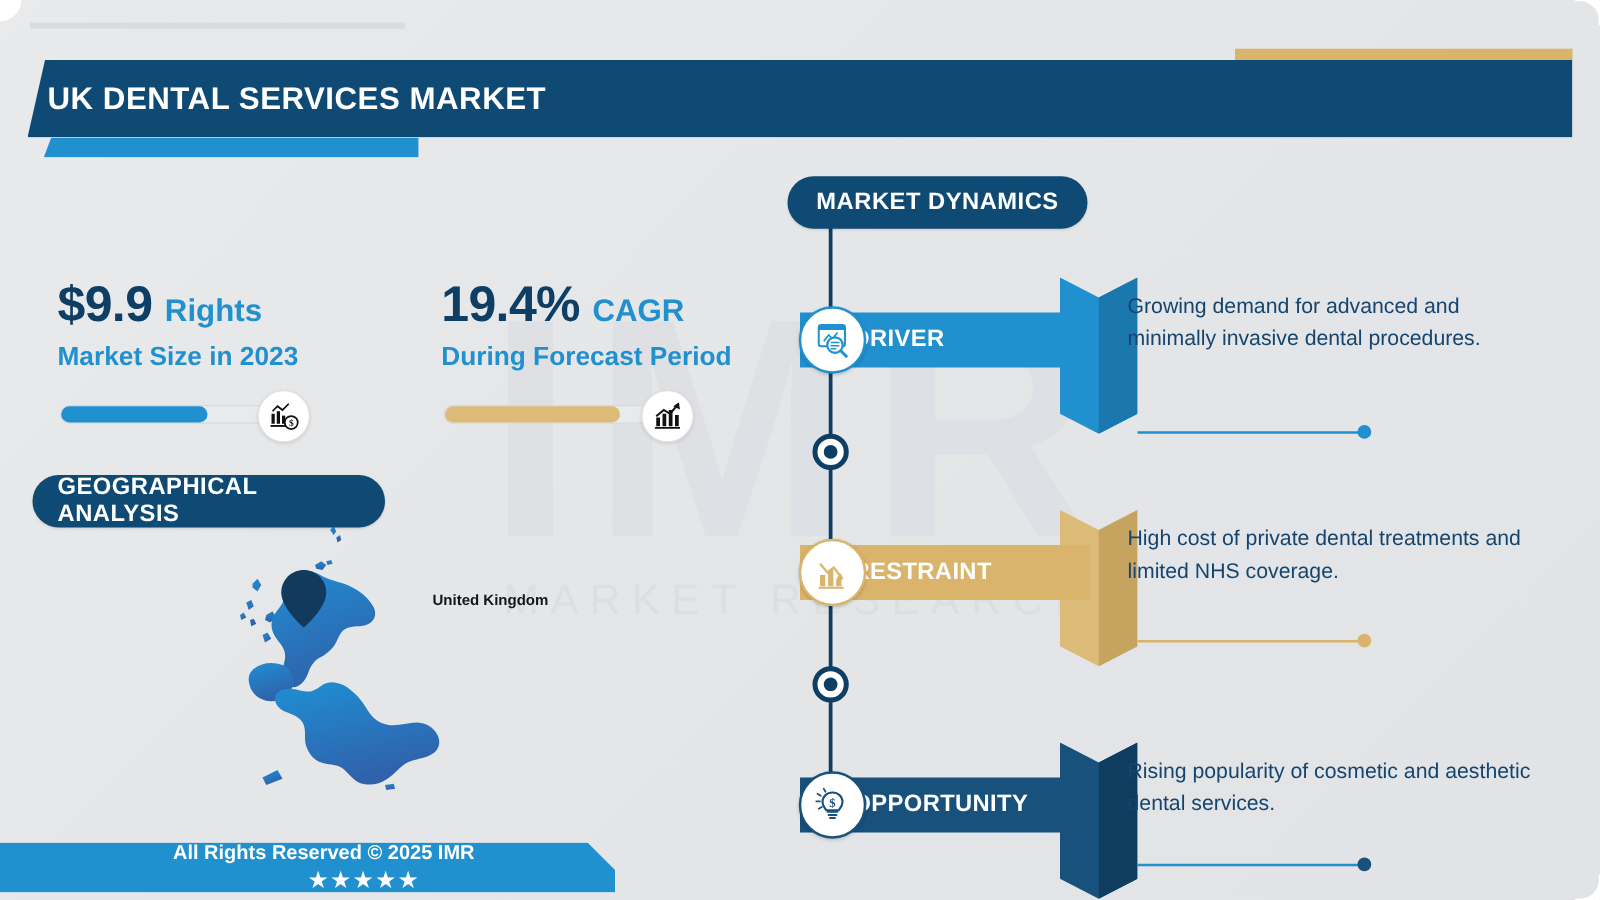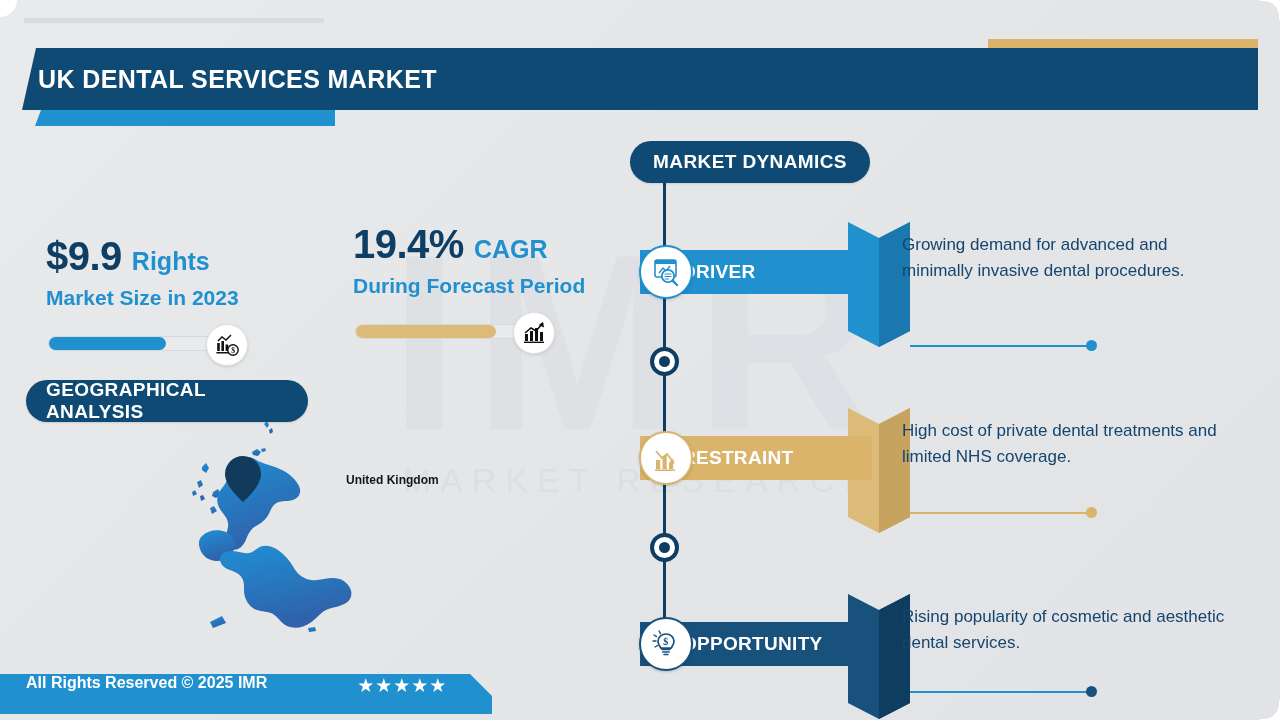--- a/index.html
+++ b/index.html
@@ -83,21 +83,21 @@
     font-size:19px; font-weight:600; letter-spacing:.4px;
     padding:0 20px; height:42px;
     box-shadow:0 1px 2px rgba(0,0,0,.12);
   }
   #pill-insight { left:26px; top:141px; width:200px; }
   #pill-geo     { left:26px; top:380px; width:282px; }
   #pill-dynamics{ left:630px; top:141px; width:240px; }
 
   
   .stat { position:absolute; z-index:15; }
-  #stat-1 { left:46px; top:222px; width:280px;margin-top:12px; }
+  #stat-1 { left:46px; top:222px; width:280px; }
   #stat-2 { left:353px; top:222px; width:290px; }
   .stat-top { display:flex; align-items:baseline; gap:10px; }
   .stat-value { font-size:40px; font-weight:700; color:#0e3e63; letter-spacing:-.5px; }
   .stat-unit  { font-size:25px; font-weight:600; color:#2190cf; }
   .stat-label { margin-top:7px; font-size:21px; font-weight:600; color:#2190cf; }
   .bar-row { margin-top:14px; position:relative; height:40px; }
   .bar-track {
     position:absolute; left:2px; top:12px; width:182px; height:15px;
     background:#e8eaec; border:1px solid #d6d9dc; border-radius:9px;
   }
@@ -116,21 +116,21 @@
   #map-label {
     position:absolute; left:346px; top:473px; z-index:16;
     font-size:12px; font-weight:700; color:#14161a;
   }
 
   
   #footer {
     position:absolute; left:0; bottom:6px; width:492px; height:40px; z-index:25;
     background:#2190cf;
     clip-path:polygon(0 0, calc(100% - 22px) 0, 100% 22px, 100% 100%, 0 100%);
-    display:flex; align-items:flex-start;
+    display:flex; align-items:center;flex-direction:column;
   }
   #footer-text { color:#ffffff; font-size:16px; font-weight:600; margin-left:26px; }
   #footer-stars { color:#ffffff; font-size:19px; margin-left:90px; letter-spacing:1px; }
 
   
   #dyn { position:absolute; left:630px; top:180px; width:650px; height:540px; z-index:15; }
   #timeline {
     position:absolute; left:33px; top:0px; width:3px; height:470px;
     background:#0e3e63;
   }

